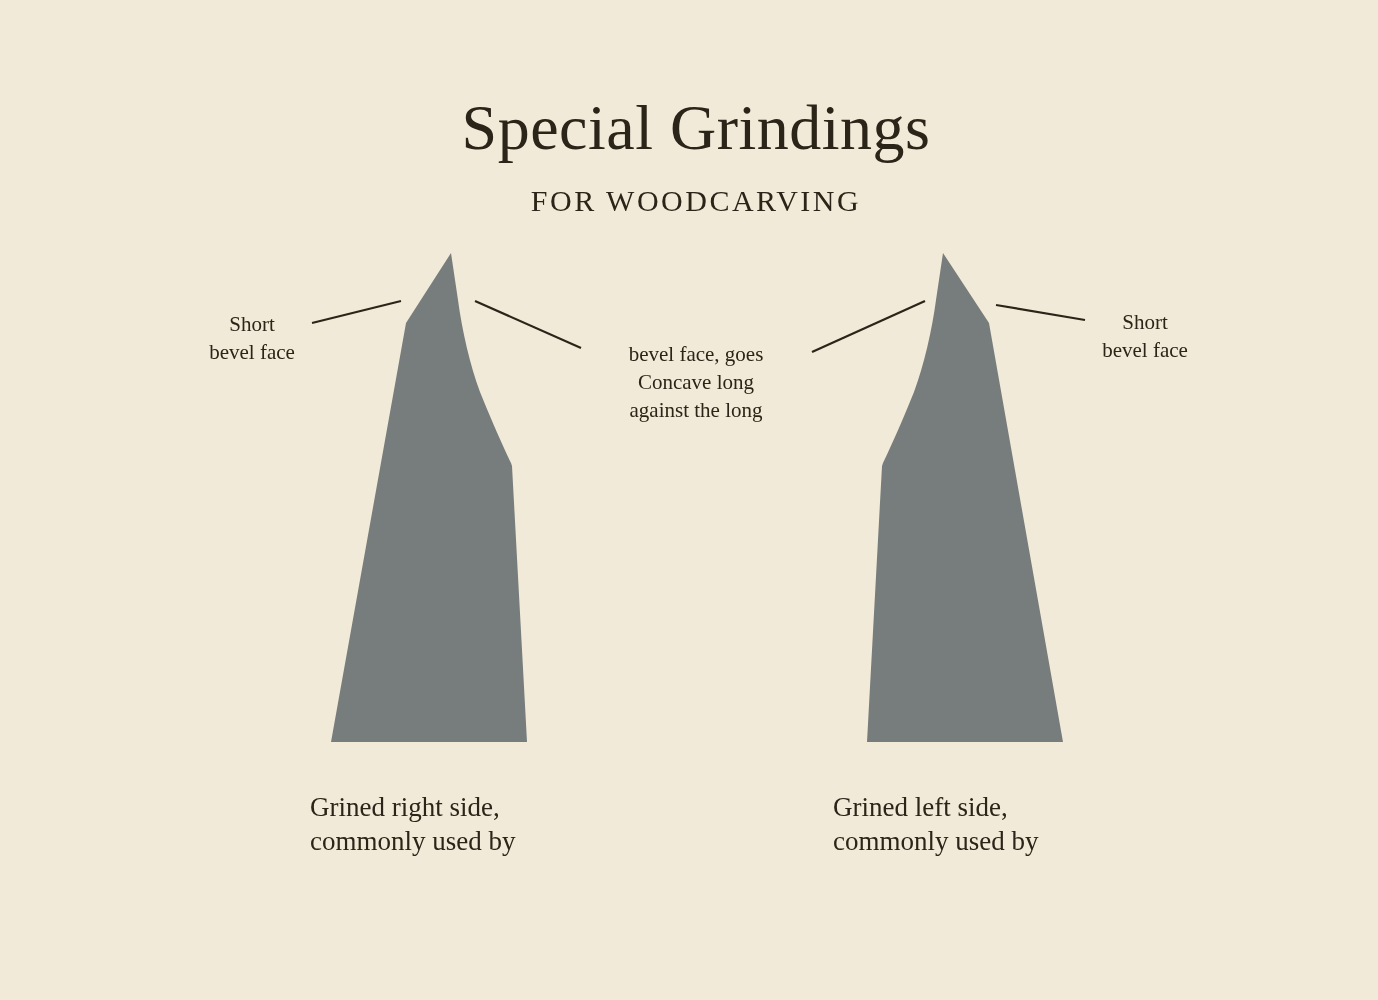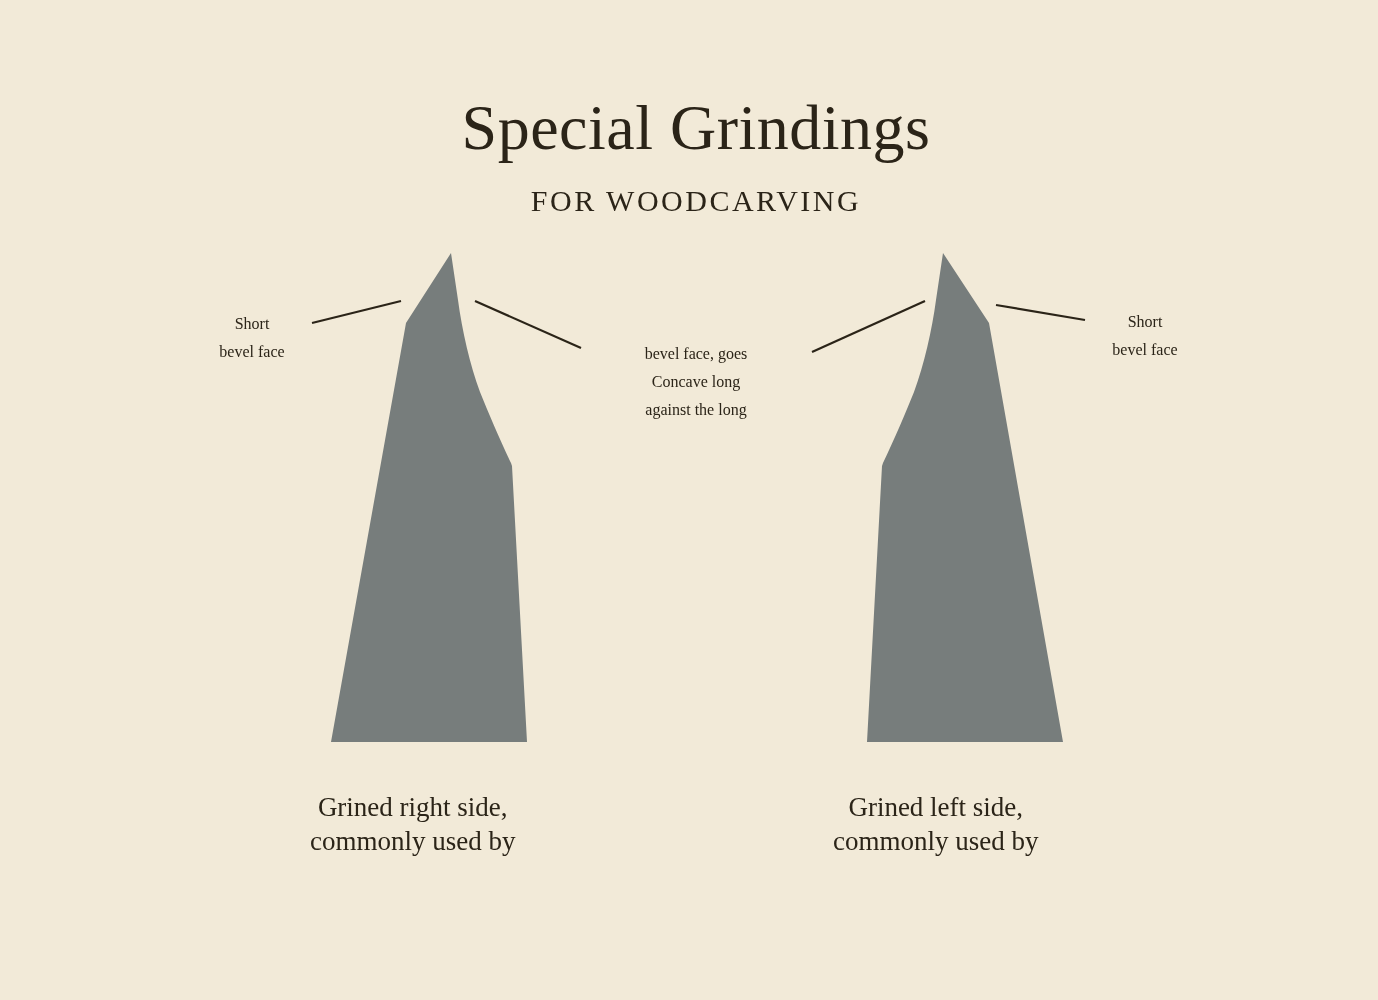--- a/index.html
+++ b/index.html
@@ -41,31 +41,31 @@
     svg.diagram {
       position: absolute;
       left: 0;
       top: 0;
       width: 1378px;
       height: 1000px;
     }
     .label {
       position: absolute;
       text-align: center;
-      font-size: 16px;
+      font-size: 21px;
       line-height: 28px;
     }
     .label span { display: block; }
     .caption {
       position: absolute;
       font-size: 27px;
       line-height: 33.5px;
       color: #2B2418;
     }
-    .caption span { display: block; white-space: nowrap; text-align: center; }
+    .caption span { display: block; white-space: nowrap; }
     .caption b { font-weight: bold; }
   </style>
 </head>
 <body>
 
 <h1 class="title">Special Grindings</h1>
 <div class="subtitle">FOR WOODCARVING</div>
 
 <svg class="diagram" viewBox="0 0 1378 1000" xmlns="http://www.w3.org/2000/svg">
 

